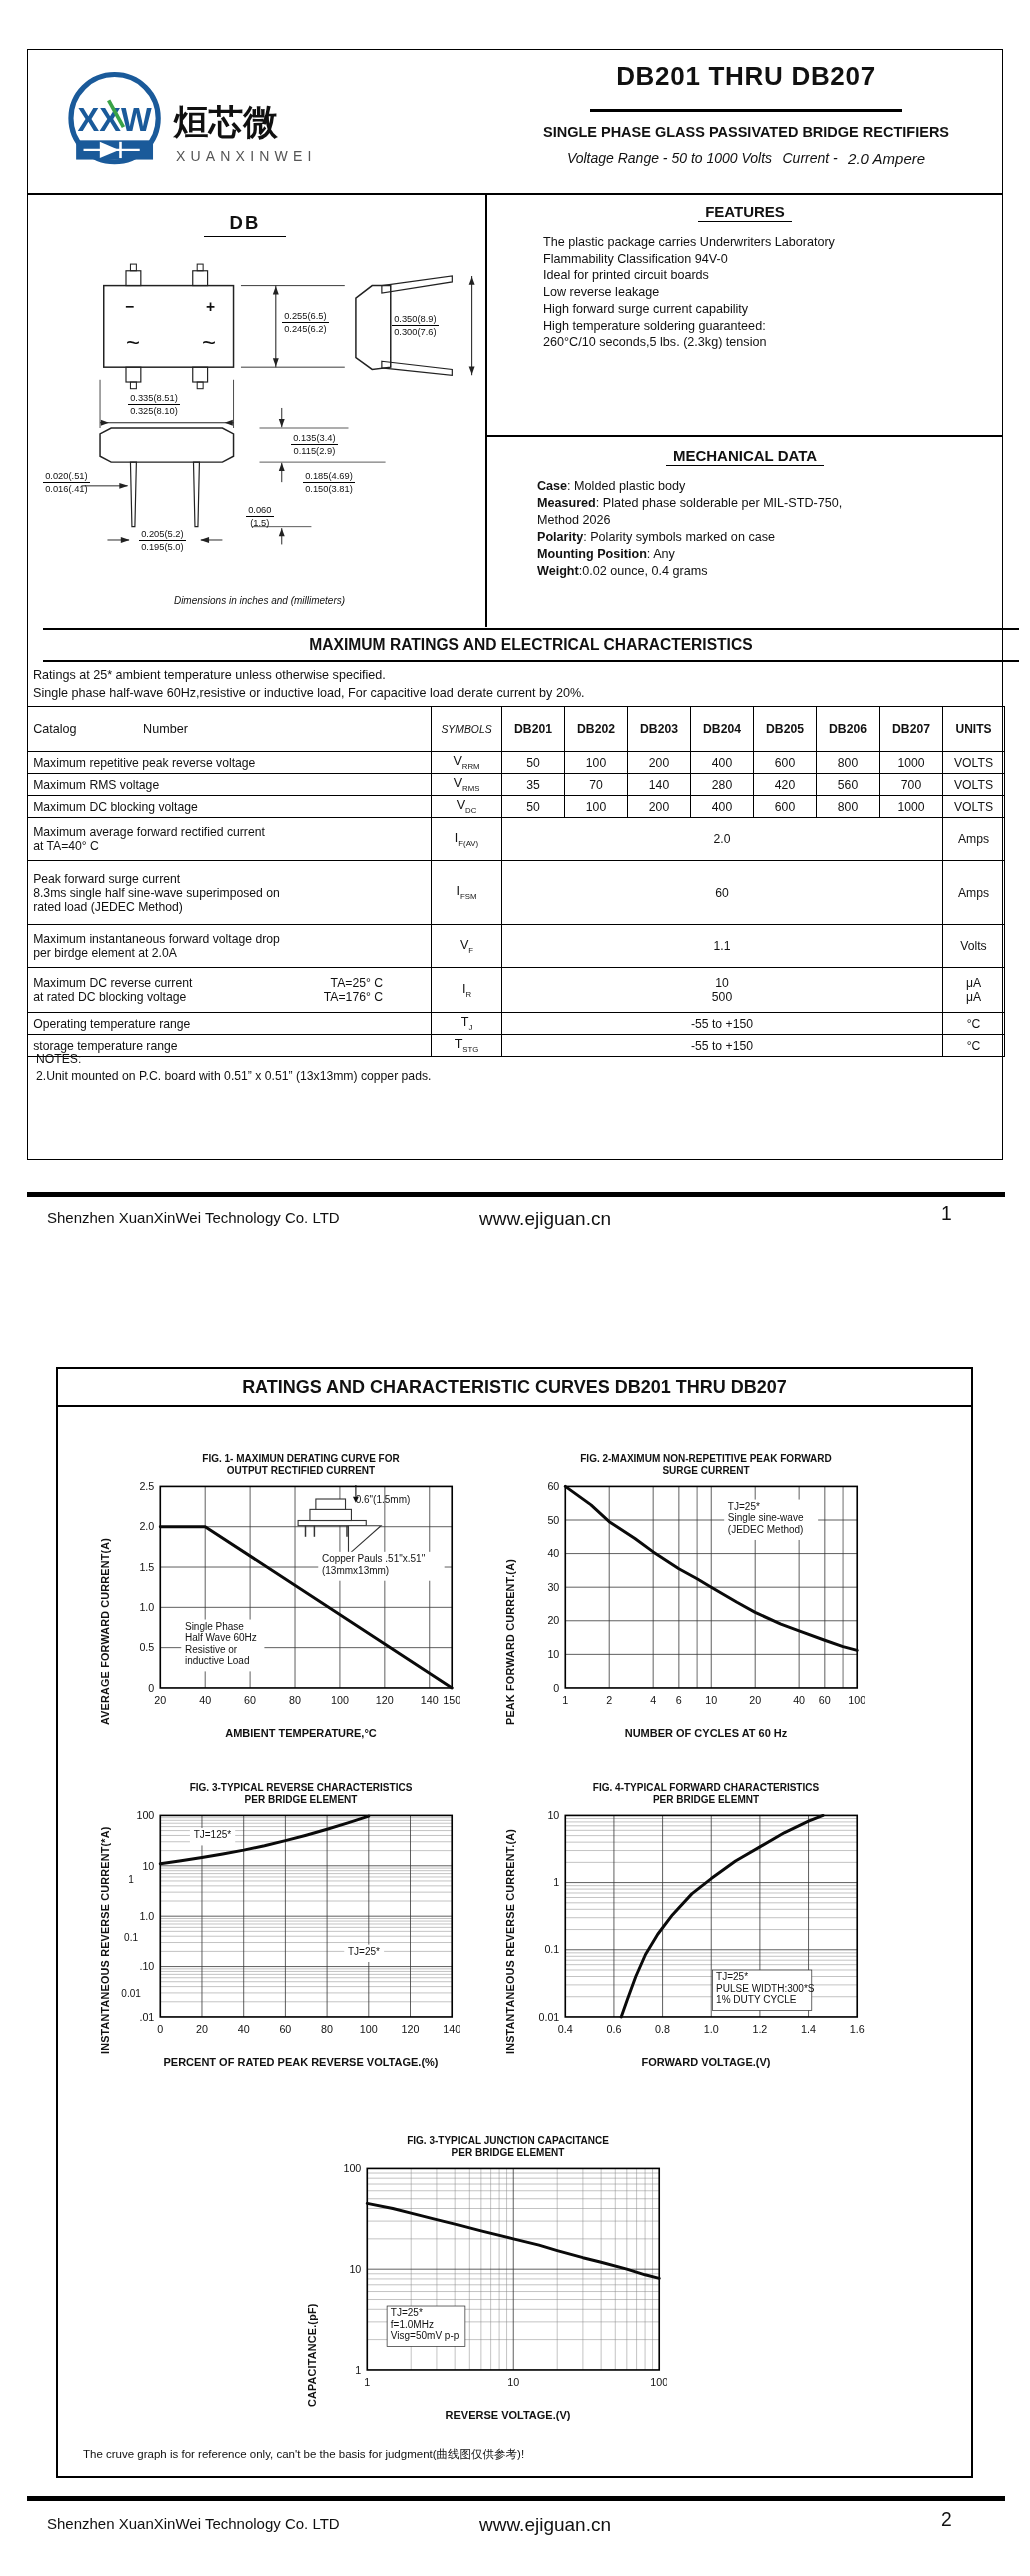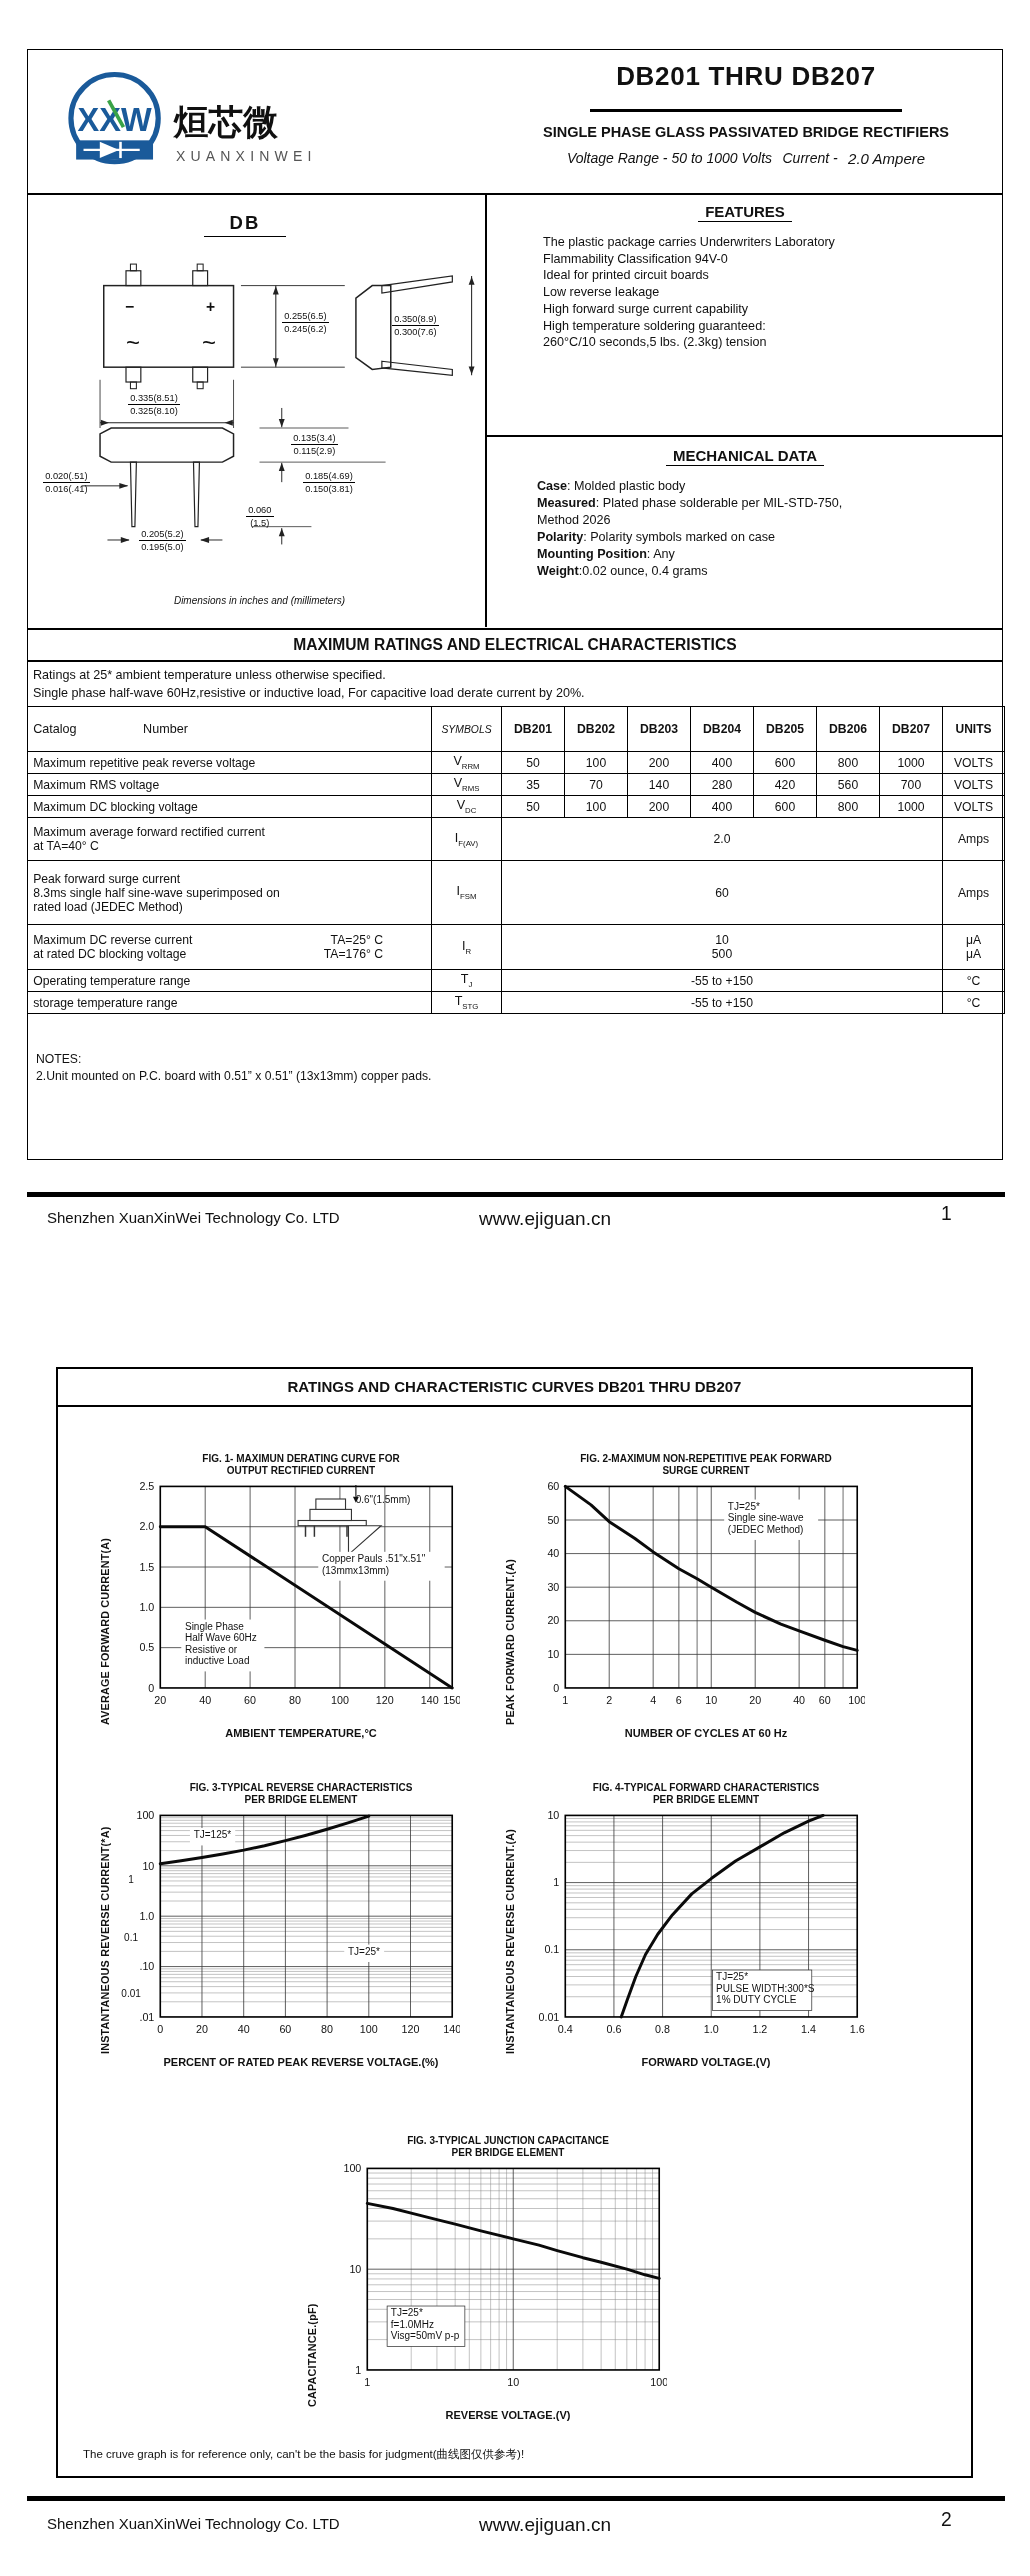--- a/index.html
+++ b/index.html
@@ -16,21 +16,21 @@
   .voltrow{display:flex;justify-content:center;gap:10.4px;font-style:italic;font-size:14px;}
   .voltrow .cv{font-size:15px;}
   
   .sec-head{font-size:15px;font-weight:bold;}
   .sec-head span{display:inline-block;border-bottom:1.9px solid #000;padding:0 7.4px 0.7px 7.4px;}
   .feat{font-size:12.6px;line-height:16.7px;}
   .mech{font-size:12.6px;line-height:17px;}
   .mech b{font-weight:bold;}
   
   .banner{border-top:2.2px solid #000;border-bottom:2.2px solid #000;box-sizing:border-box;
-          font-size:15.6px;font-weight:bold;text-align:center;}
+          font-size:15.6px;font-weight:bold;text-align:center;margin-left:16px;}
   .ratnote{font-size:12.6px;line-height:18px;}
   
   table.spec{border-collapse:collapse;table-layout:fixed;border:1.9px solid #000;font-size:12.2px;}
   table.spec td,table.spec th{border:1.1px solid #000;padding:0.7px 3px;vertical-align:middle;box-sizing:border-box;}
   table.spec th{font-weight:normal;text-align:left;}
   .cth{font-size:12.6px;}
   .sym-h{font-style:italic;font-size:10.4px;text-align:center !important;}
   .part-h{font-weight:bold !important;font-size:12.2px;text-align:center !important;}
   .unit-h{font-weight:bold !important;font-size:12px;text-align:center !important;}
   .val{text-align:center;}
@@ -297,20 +297,29 @@
     <tr style="height:64px">
       <td class="lbl">
         <div>Peak forward surge current</div>
         <div>8.3ms single half sine-wave superimposed on</div>
         <div>rated load (JEDEC Method)</div>
       </td>
       <td class="sym"><span>I</span><sub>FSM</sub></td>
       <td class="val" colspan="7">60</td>
       <td class="val">Amps</td>
     </tr>
+    <tr style="height:43px">
+      <td class="lbl">
+        <div>Maximum instantaneous forward voltage drop</div>
+        <div>per birdge element at 2.0A</div>
+      </td>
+      <td class="sym"><span>V</span><sub>F</sub></td>
+      <td class="val" colspan="7">1.1</td>
+      <td class="val">Volts</td>
+    </tr>
     <tr style="height:45px">
       <td class="lbl">
         <div class="two-col">
               <span>Maximum DC reverse current</span>
               <span>TA=25° C</span>
             </div>
         <div class="two-col">
               <span>at rated DC blocking voltage</span>
               <span>TA=176° C</span>
             </div>
@@ -344,21 +353,21 @@
     <div class="nh">NOTES:</div>
     <div>2.Unit mounted on P.C. board with 0.51”  x 0.51”  (13x13mm) copper pads.</div>
   </div>
 
   <div class="hline" style="left:27px;top:1192px;width:978px;height:5.2px;"></div>
   <div class="abs foot-co" style="left:47px;top:1209px;">Shenzhen XuanXinWei Technology Co. LTD</div>
   <div class="abs foot-url" style="left:479px;top:1208px;">www.ejiguan.cn</div>
   <div class="abs foot-pg" style="left:941px;top:1203px;">1</div>
 
   <div class="bx" style="left:56px;top:1367px;width:917px;height:1111px;border-width:2.2px;"></div>
-  <div class="abs ctr" style="left:56px;top:1367px;width:917px;height:40px;line-height:40px;border-bottom:2.2px solid #000;box-sizing:border-box;font-size:15px;font-weight:bold;">RATINGS AND CHARACTERISTIC CURVES DB201 THRU DB207</div>
+  <div class="abs ctr" style="left:56px;top:1367px;width:917px;height:40px;line-height:40px;border-bottom:2.2px solid #000;box-sizing:border-box;font-size:18px;font-weight:bold;">RATINGS AND CHARACTERISTIC CURVES DB201 THRU DB207</div>
 
   <div class="fig" style="left:70px;top:1453px;width:419px;">
     <div class="ftitle">
       <div>FIG. 1- MAXIMUN DERATING CURVE FOR</div>
       <div>OUTPUT RECTIFIED CURRENT</div>
     </div>
     <div class="fbody">
       <div class="ylab">AVERAGE  FORWARD CURRENT(A)</div>
       <svg width="349" height="246" viewBox="0 0 470 332">
           <text x="66" y="304" text-anchor="middle" font-size="14.5" fill="#111" font-family="&quot;Liberation Sans&quot;,&quot;DejaVu Sans&quot;,sans-serif" font-weight="normal">20</text>

